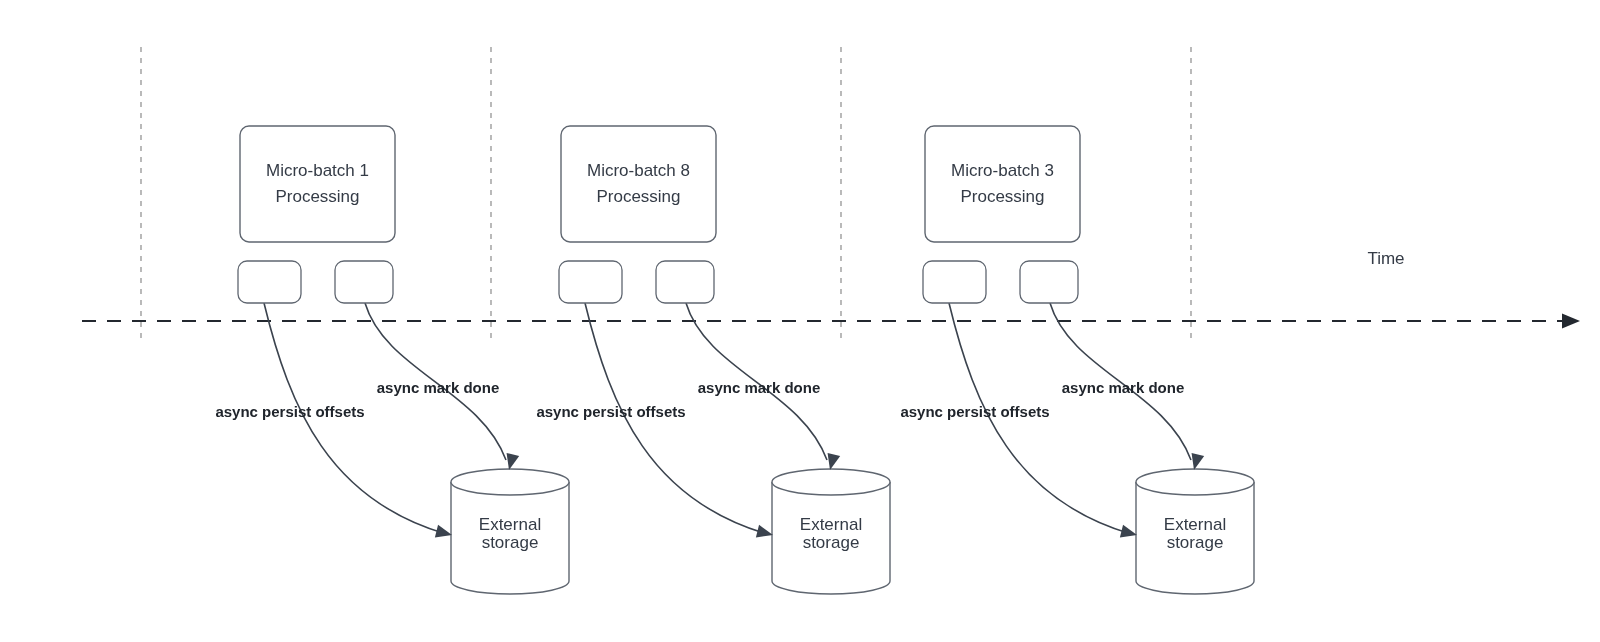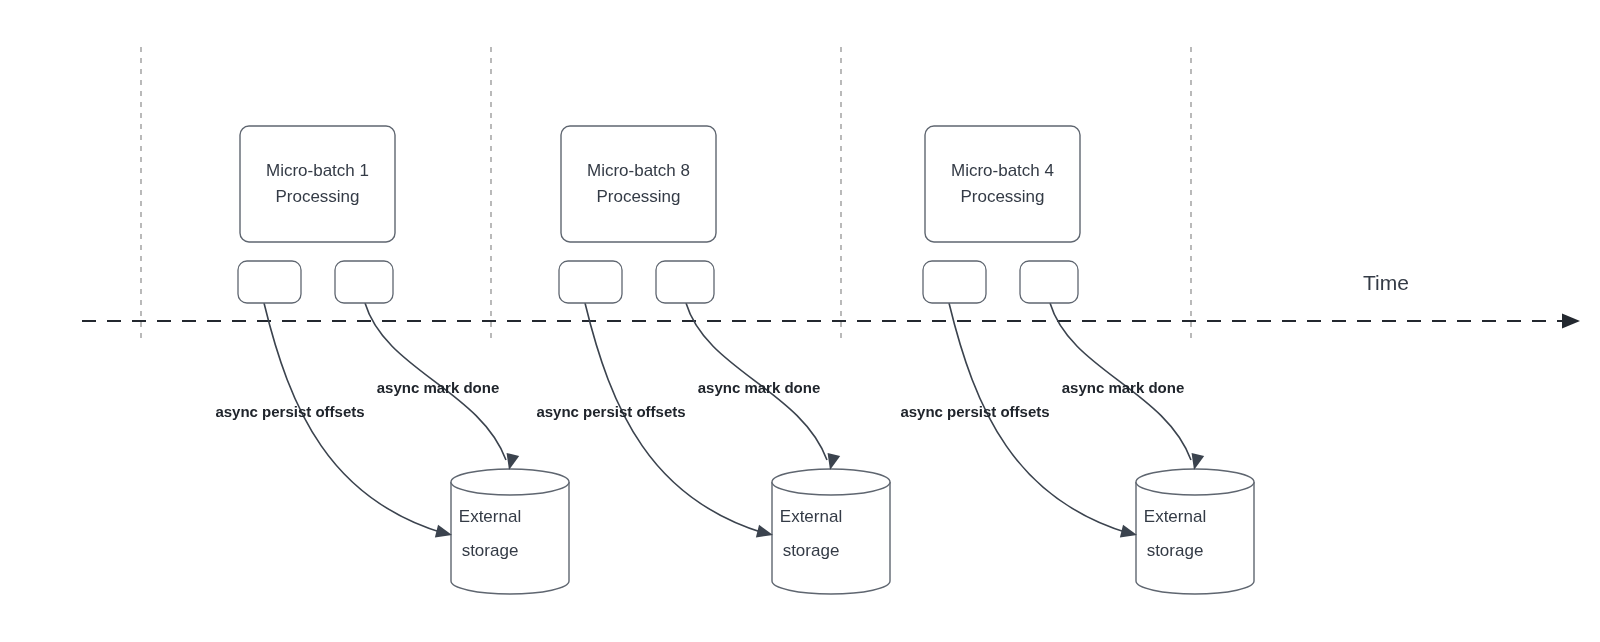--- a/index.html
+++ b/index.html
@@ -18,25 +18,25 @@
   .axis{stroke:var(--timeline-stroke);stroke-width:2;stroke-dasharray:14 11;fill:none;}
   .shape{fill:#ffffff;stroke:var(--shape-stroke);stroke-width:1.4;}
   .sm{stroke-width:1.3;}
   .cyl{fill:#ffffff;stroke:var(--shape-stroke);stroke-width:1.4;}
   .curve{fill:none;stroke:var(--curve-stroke);stroke-width:1.6;}
   .ah{fill:var(--curve-stroke);stroke:none;}
   .axh{fill:var(--timeline-stroke);stroke:none;}
   .batch{position:absolute;top:0;width:0;height:642px;overflow:visible;}
   .txt{position:absolute;display:flex;align-items:center;justify-content:center;text-align:center;}
   .box-label{left:240px;top:128px;width:155px;height:112px;font-size:17px;line-height:26px;color:var(--text-dark);}
-  .storage-label{left:440px;top:498px;width:100px;height:72px;font-size:17px;line-height:34px;color:var(--text-dark);}
+  .storage-label{left:460px;top:498px;width:100px;height:72px;font-size:17px;line-height:18px;color:var(--text-dark);}
   .arrow-label{font-weight:bold;font-size:15px;line-height:16px;height:16px;color:var(--label-bold);white-space:nowrap;}
   .persist-label{left:190px;top:404px;width:200px;}
   .mark-done-label{left:338px;top:380px;width:200px;}
-  .time-label{position:absolute;left:1336px;top:270px;width:100px;height:26px;font-size:21px;color:var(--text-dark);display:flex;align-items:center;justify-content:center;}
+  .time-label{position:absolute;left:1336px;top:246px;width:100px;height:26px;font-size:17px;color:var(--text-dark);display:flex;align-items:center;justify-content:center;}
 </style>
 </head>
 <body>
 
 <div id="stage">
 
   <svg id="diagram-svg" width="1600" height="642" viewBox="0 0 1600 642">
 
     <path class="guide" d="M141,47 V338"></path>
     <path class="guide" d="M491,47 V338"></path>
@@ -91,20 +91,20 @@
   </div>
 
   <div class="batch" style="left:321px">
     <div class="txt box-label">Micro-batch 8 Processing</div>
     <div class="txt arrow-label persist-label">async persist offsets</div>
     <div class="txt arrow-label mark-done-label">async mark done</div>
     <div class="txt storage-label">External storage</div>
   </div>
 
   <div class="batch" style="left:685px">
-    <div class="txt box-label">Micro-batch 4 Processing</div>
+    <div class="txt box-label">Micro-batch 3 Processing</div>
     <div class="txt arrow-label persist-label">async persist offsets</div>
     <div class="txt arrow-label mark-done-label">async mark done</div>
     <div class="txt storage-label">External storage</div>
   </div>
 
   <div class="time-label">Time</div>
 </div>
 
 </body></html>

